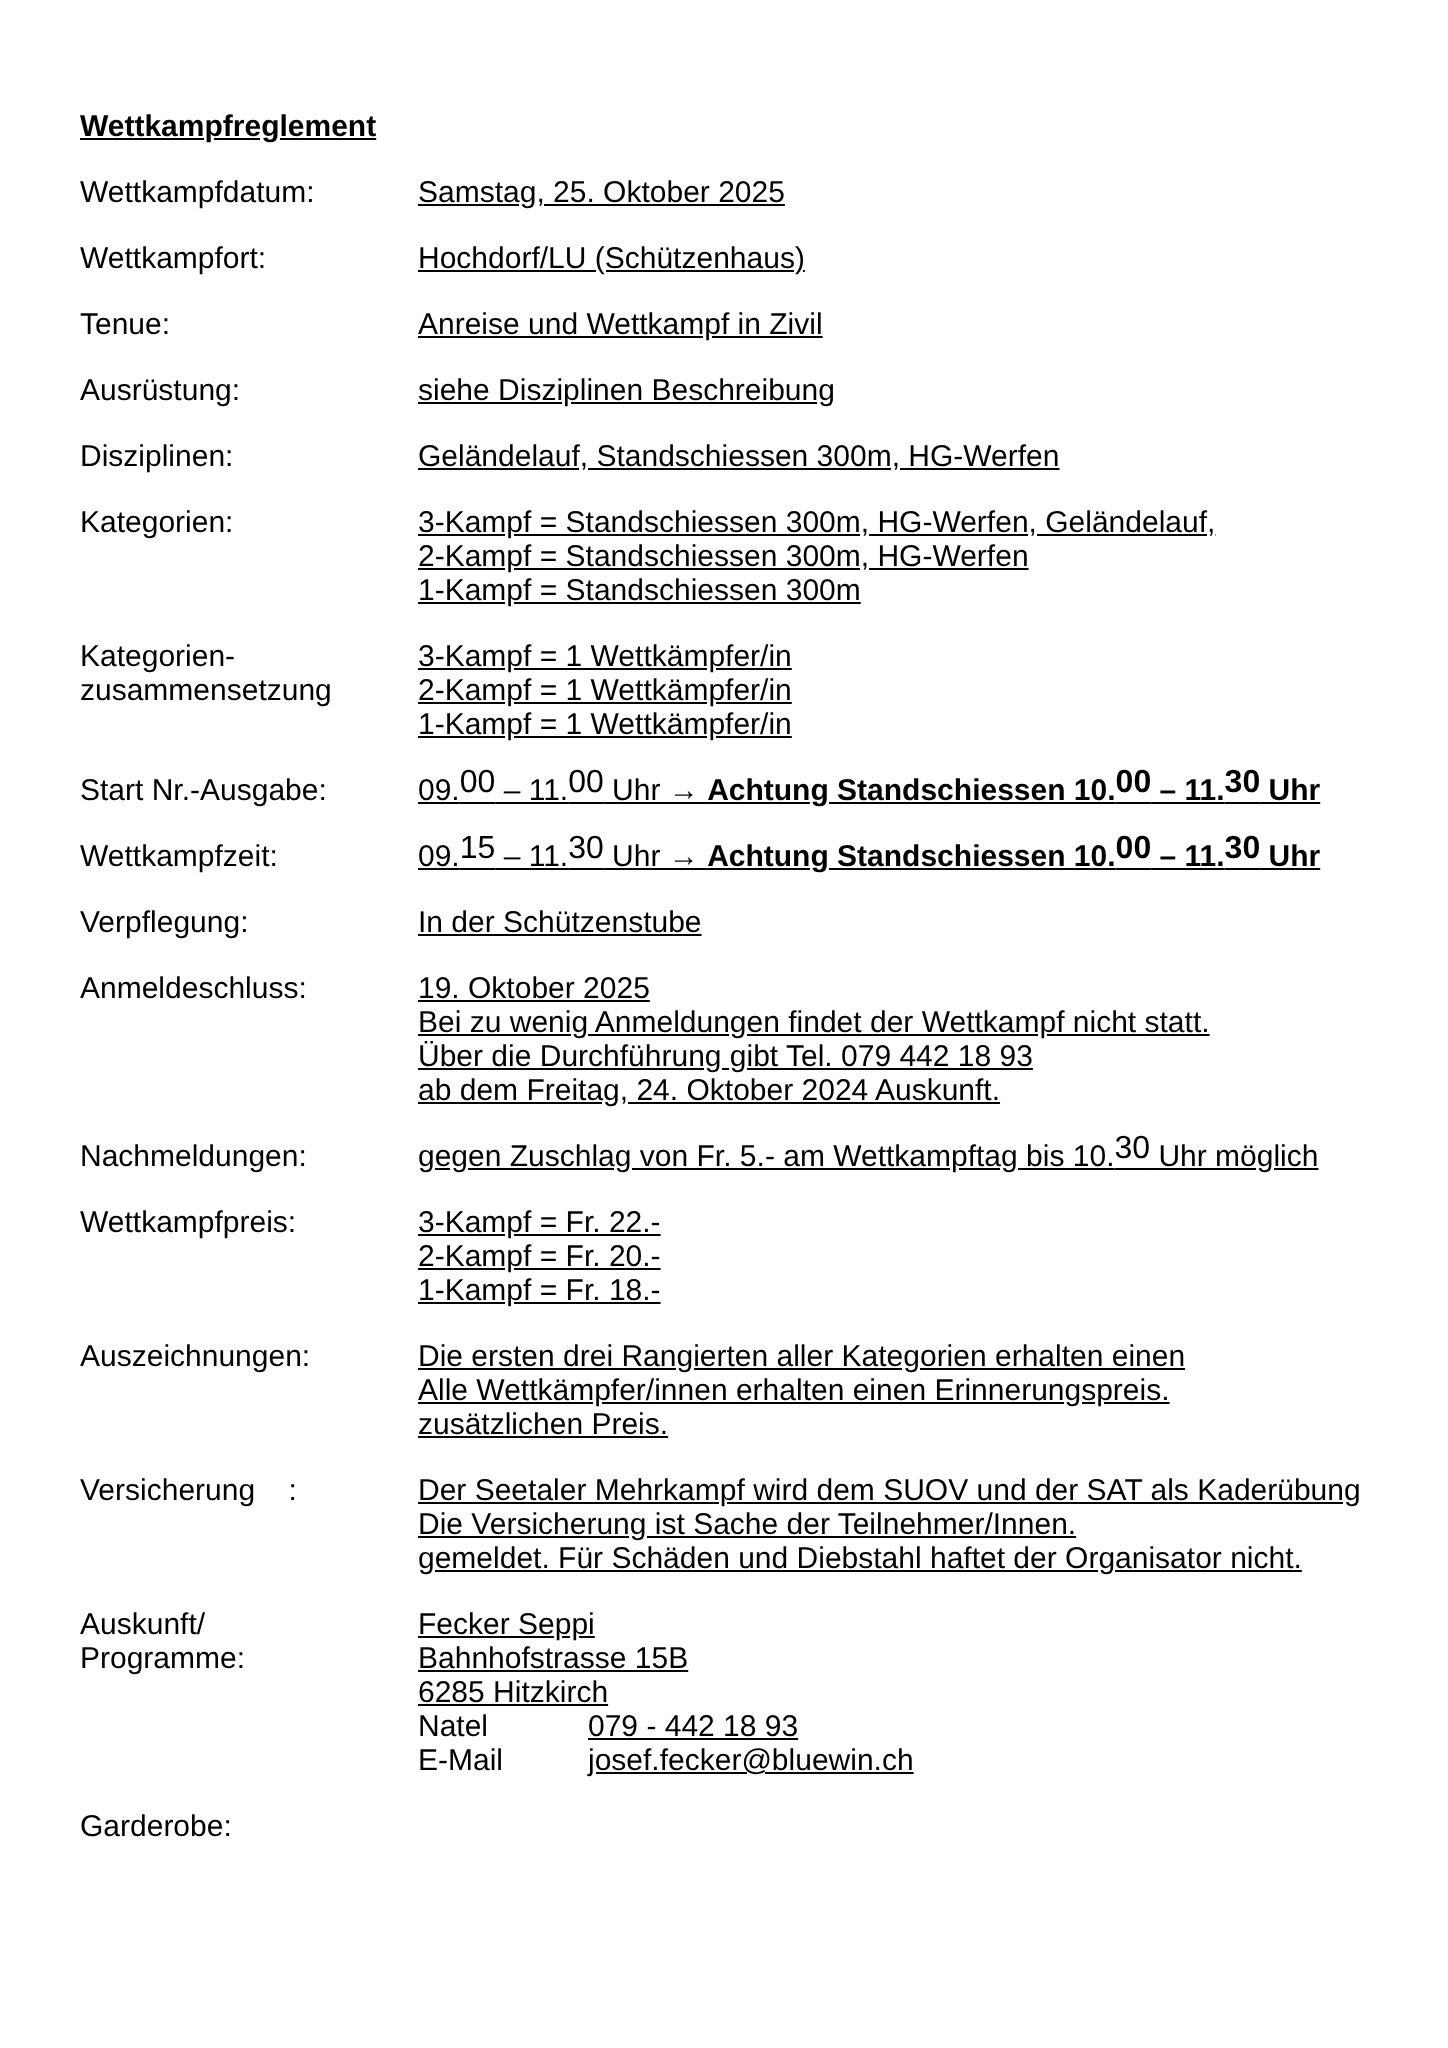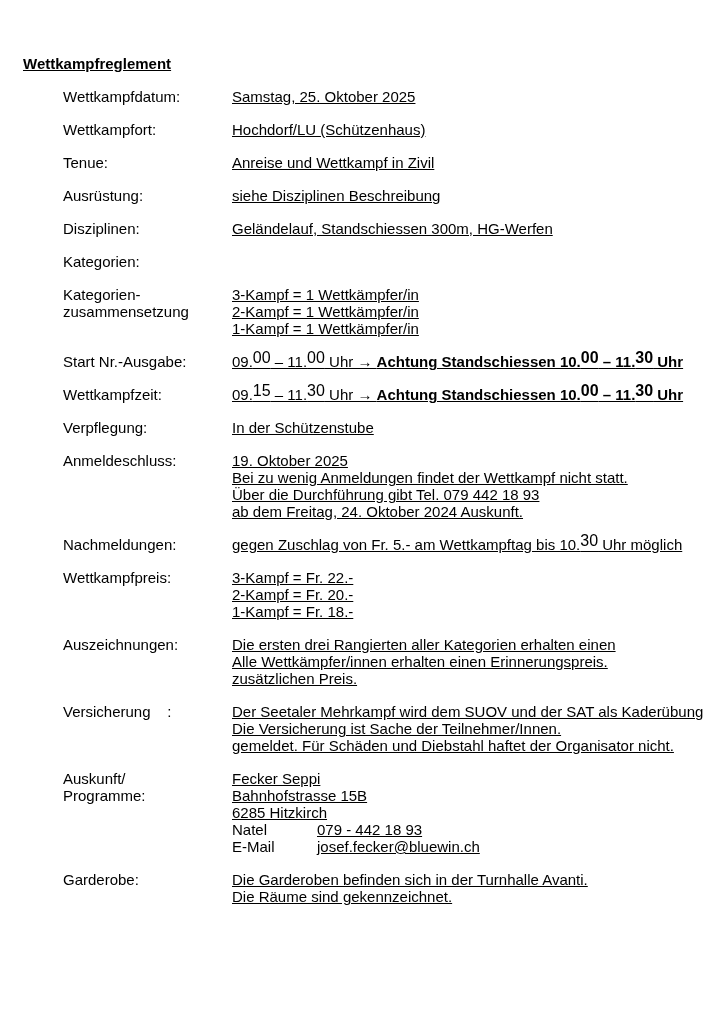--- a/index.html
+++ b/index.html
@@ -6,39 +6,38 @@
     margin: 0;
     padding: 0;
     background: #ffffff;
   }
   .page {
     position: relative;
     width: 724px;
     height: 992px;
     background: #ffffff;
     box-sizing: border-box;
-    padding: 55px 28px 0 23px;
+    padding: 55px 28px 0 40px;
     font-family: "Liberation Sans", sans-serif;
     font-size: 15px;
     line-height: 17px;
     color: #000000;
     overflow: hidden;
   }
   .title {
     font-size: 15px;
     font-weight: bold;
     text-decoration: underline;
     margin: 0 0 15px 0;
     line-height: 17px;
   }
   .row {
     display: flex;
     align-items: flex-start;
     margin-top: 16px;
-    margin-left: 40px;
   }
   .label {
     width: 169px;
     flex-shrink: 0;
   }
   .value {
     flex: 1;
     text-decoration: underline;
   }
   .line { white-space: nowrap; }
@@ -96,20 +95,25 @@
           <div class="line">Disziplinen:</div>
         </div>
         <div class="value">
           <div class="line"><span>Geländelauf, Standschiessen 300m, HG-Werfen</span></div>
         </div>
       </div>
       <div class="row">
         <div class="label">
           <div class="line">Kategorien:</div>
         </div>
+        <div class="value">
+          <div class="line"><span>3-Kampf = Standschiessen 300m, HG-Werfen, Geländelauf,</span></div>
+          <div class="line"><span>2-Kampf = Standschiessen 300m, HG-Werfen</span></div>
+          <div class="line"><span>1-Kampf = Standschiessen 300m</span></div>
+        </div>
       </div>
       <div class="row">
         <div class="label">
           <div class="line">Kategorien-</div>
           <div class="line">zusammensetzung</div>
         </div>
         <div class="value">
           <div class="line"><span>3-Kampf = 1 Wettkämpfer/in</span></div>
           <div class="line"><span>2-Kampf = 1 Wettkämpfer/in</span></div>
           <div class="line"><span>1-Kampf = 1 Wettkämpfer/in</span></div>
@@ -198,19 +202,15 @@
           <div class="line"><span>Bahnhofstrasse 15B</span></div>
           <div class="line"><span>6285 Hitzkirch</span></div>
           <div class="line"><span class="tab">Natel</span><span>079 - 442 18 93</span></div>
           <div class="line"><span class="tab">E-Mail</span><span>josef.fecker@bluewin.ch</span></div>
         </div>
       </div>
       <div class="row">
         <div class="label">
           <div class="line">Garderobe:</div>
         </div>
-        <div class="value">
-          <div class="line"><span>Die Garderoben befinden sich in der Turnhalle Avanti.</span></div>
-          <div class="line"><span>Die Räume sind gekennzeichnet.</span></div>
-        </div>
       </div>
     </div>
 </div>
 
 </body></html>

